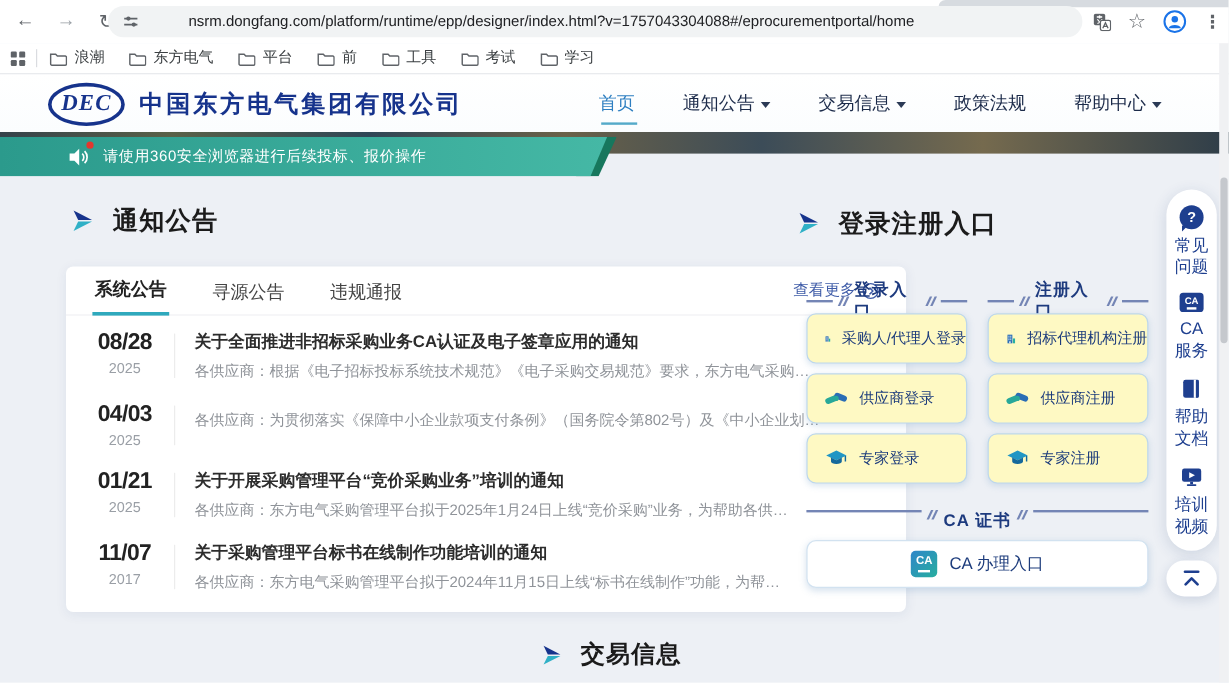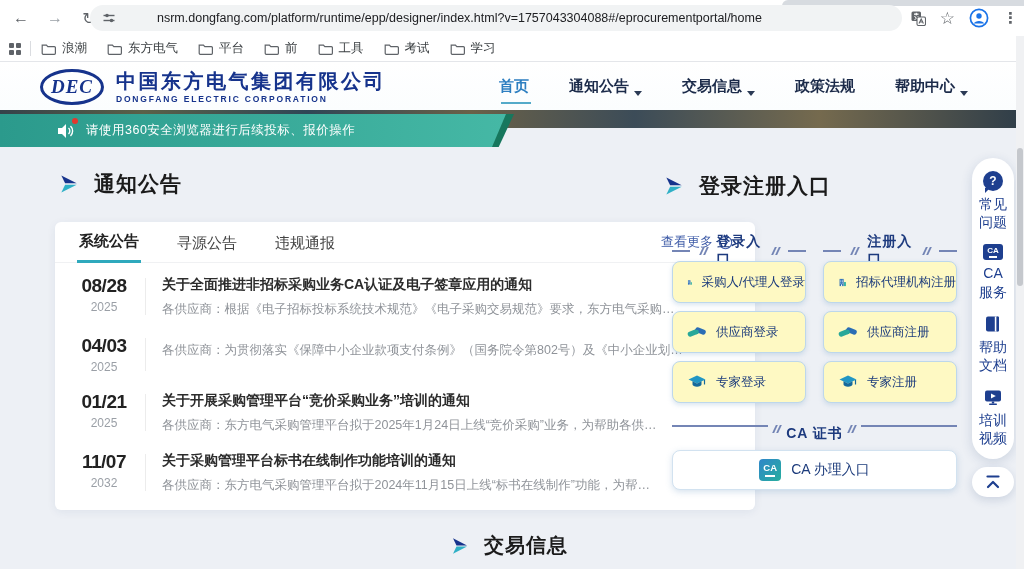--- a/index.html
+++ b/index.html
@@ -25,21 +25,21 @@
   .bm-label { font-size:12.5px; color:#3c4043; }
 
   
   .site-header { position:absolute; left:0; top:62px; width:1024px; height:48px; background:linear-gradient(180deg,#ffffff,#fbfdfe); }
   .logo-wrap { position:absolute; left:40px; top:7px; display:flex; align-items:center; gap:12px; }
   .logo-oval { width:64px; height:36px; border:3px solid #16338c; border-radius:50%; display:flex; align-items:center; justify-content:center; }
   .logo-abbr { font-family:"Liberation Serif","DejaVu Serif",serif; font-style:italic; font-weight:bold; font-size:19px; color:#16338c; letter-spacing:1px; }
   .company-cn { font-size:20px; font-weight:bold; color:#16338c; letter-spacing:2.5px; line-height:1.1; }
   .company-en { font-size:8.5px; font-weight:bold; color:#16338c; letter-spacing:1.8px; margin-top:2px; }
   .main-nav { position:absolute; right:56px; top:0; height:48px; display:flex; align-items:center; gap:40px; }
-  .nav-item { position:relative; display:flex; align-items:flex-end; gap:5px; font-size:15px; font-weight:bold; color:#1c2b4a; padding:4px 0; }
+  .nav-item { position:relative; display:flex; align-items:center; gap:5px; font-size:15px; font-weight:normal; color:#1c2b4a; padding:4px 0; }
   .nav-item.active .nav-label { color:#2e7fc1; }
   .nav-underline { position:absolute; left:2px; bottom:-4px; width:30px; height:2px; background:#54aac9; }
   .caret { width:0; height:0; border-left:4px solid transparent; border-right:4px solid transparent; border-top:5px solid #2b3a55; margin-top:2px; }
 
   
   .banner-photo { position:absolute; left:0; top:110px; width:1024px; height:18px;
     background:linear-gradient(90deg,#35424a 0%,#5a6148 14%,#2f4656 30%,#6a6148 46%,#3c4c58 62%,#756a4e 80%,#2e3d49 100%); }
   .notice-accent { position:absolute; left:480px; top:114px; width:34px; height:33px; background:#17775d;
     clip-path:polygon(40% 0,100% 0,55% 100%,0 100%); }
   .notice-bar { position:absolute; left:0; top:114px; width:506px; height:33px;
@@ -65,21 +65,21 @@
   .date-block { width:62px; text-align:center; flex:none; }
   .date-md { font-size:19px; font-weight:bold; color:#222; letter-spacing:-0.5px; }
   .date-y { font-size:12px; color:#9a9fa6; margin-top:3px; }
   .vline { width:1px; align-self:stretch; background:#ececec; margin:3px 16px 3px 10px; flex:none; }
   .row-text { flex:1; min-width:0; }
   .row-title { font-size:14px; font-weight:bold; color:#2c2c2c; padding-top:1px; white-space:nowrap; overflow:hidden; text-overflow:ellipsis; }
   .row-desc { font-size:12.5px; color:#8f9399; margin-top:7px; white-space:nowrap; overflow:hidden; }
 
   
   .sub-heads { position:absolute; left:672px; top:233px; width:285px; display:flex; }
-  .sub-head { width:134px; display:flex; align-items:center; justify-content:center; gap:10px; }
+  .sub-head { width:134px; display:flex; align-items:center; justify-content:center; gap:5px; }
   .sub-head:last-child { margin-left:17px; }
   .deco-line { height:1.5px; background:#7485b5; width:24px; }
   .deco-slash { display:inline-block; width:8px; height:8px; position:relative; }
   .deco-slash i, .deco-slash b { position:absolute; top:0; width:1.5px; height:8px; background:#7485b5; transform:skewX(-25deg); }
   .deco-slash i { left:1px; } .deco-slash b { left:5px; }
   .sub-head-label { font-size:14px; font-weight:bold; color:#1d3a7e; letter-spacing:1px; }
 
   .login-grid { position:absolute; left:672px; top:261px; width:285px; display:grid; grid-template-columns:134px 134px; grid-column-gap:17px; grid-row-gap:8px; }
   .lg-btn { height:42px; background:#fef9c3; border:1px solid #bdd7eb; border-radius:8px; box-shadow:0 2px 5px rgba(120,160,200,0.28);
     display:flex; align-items:center; padding-left:14px; gap:9px; cursor:pointer; }
@@ -219,21 +219,20 @@
     </span>
   </div>
 
   <div class="site-header">
     <div class="logo-wrap">
       <div class="logo-oval">
         <span class="logo-abbr">DEC</span>
       </div>
       <div>
         <div class="company-cn">中国东方电气集团有限公司</div>
-        <div class="company-en">DONGFANG ELECTRIC CORPORATION</div>
       </div>
     </div>
     <div class="main-nav">
       <div class="nav-item active">
         <span class="nav-label">首页</span>
         <span class="nav-underline"></span>
       </div>
       <div class="nav-item">
         <span class="nav-label">通知公告</span>
         <span class="caret"></span>
@@ -315,21 +314,21 @@
         </div>
         <div class="vline"></div>
         <div class="row-text">
           <div class="row-title">关于开展采购管理平台“竞价采购业务”培训的通知</div>
           <div class="row-desc">各供应商：东方电气采购管理平台拟于2025年1月24日上线“竞价采购”业务，为帮助各供…</div>
         </div>
       </div>
       <div class="notice-row">
         <div class="date-block">
           <div class="date-md">11/07</div>
-          <div class="date-y">2032</div>
+          <div class="date-y">2017</div>
         </div>
         <div class="vline"></div>
         <div class="row-text">
           <div class="row-title">关于采购管理平台标书在线制作功能培训的通知</div>
           <div class="row-desc">各供应商：东方电气采购管理平台拟于2024年11月15日上线“标书在线制作”功能，为帮…</div>
         </div>
       </div>
     </div>
   </div>
 

